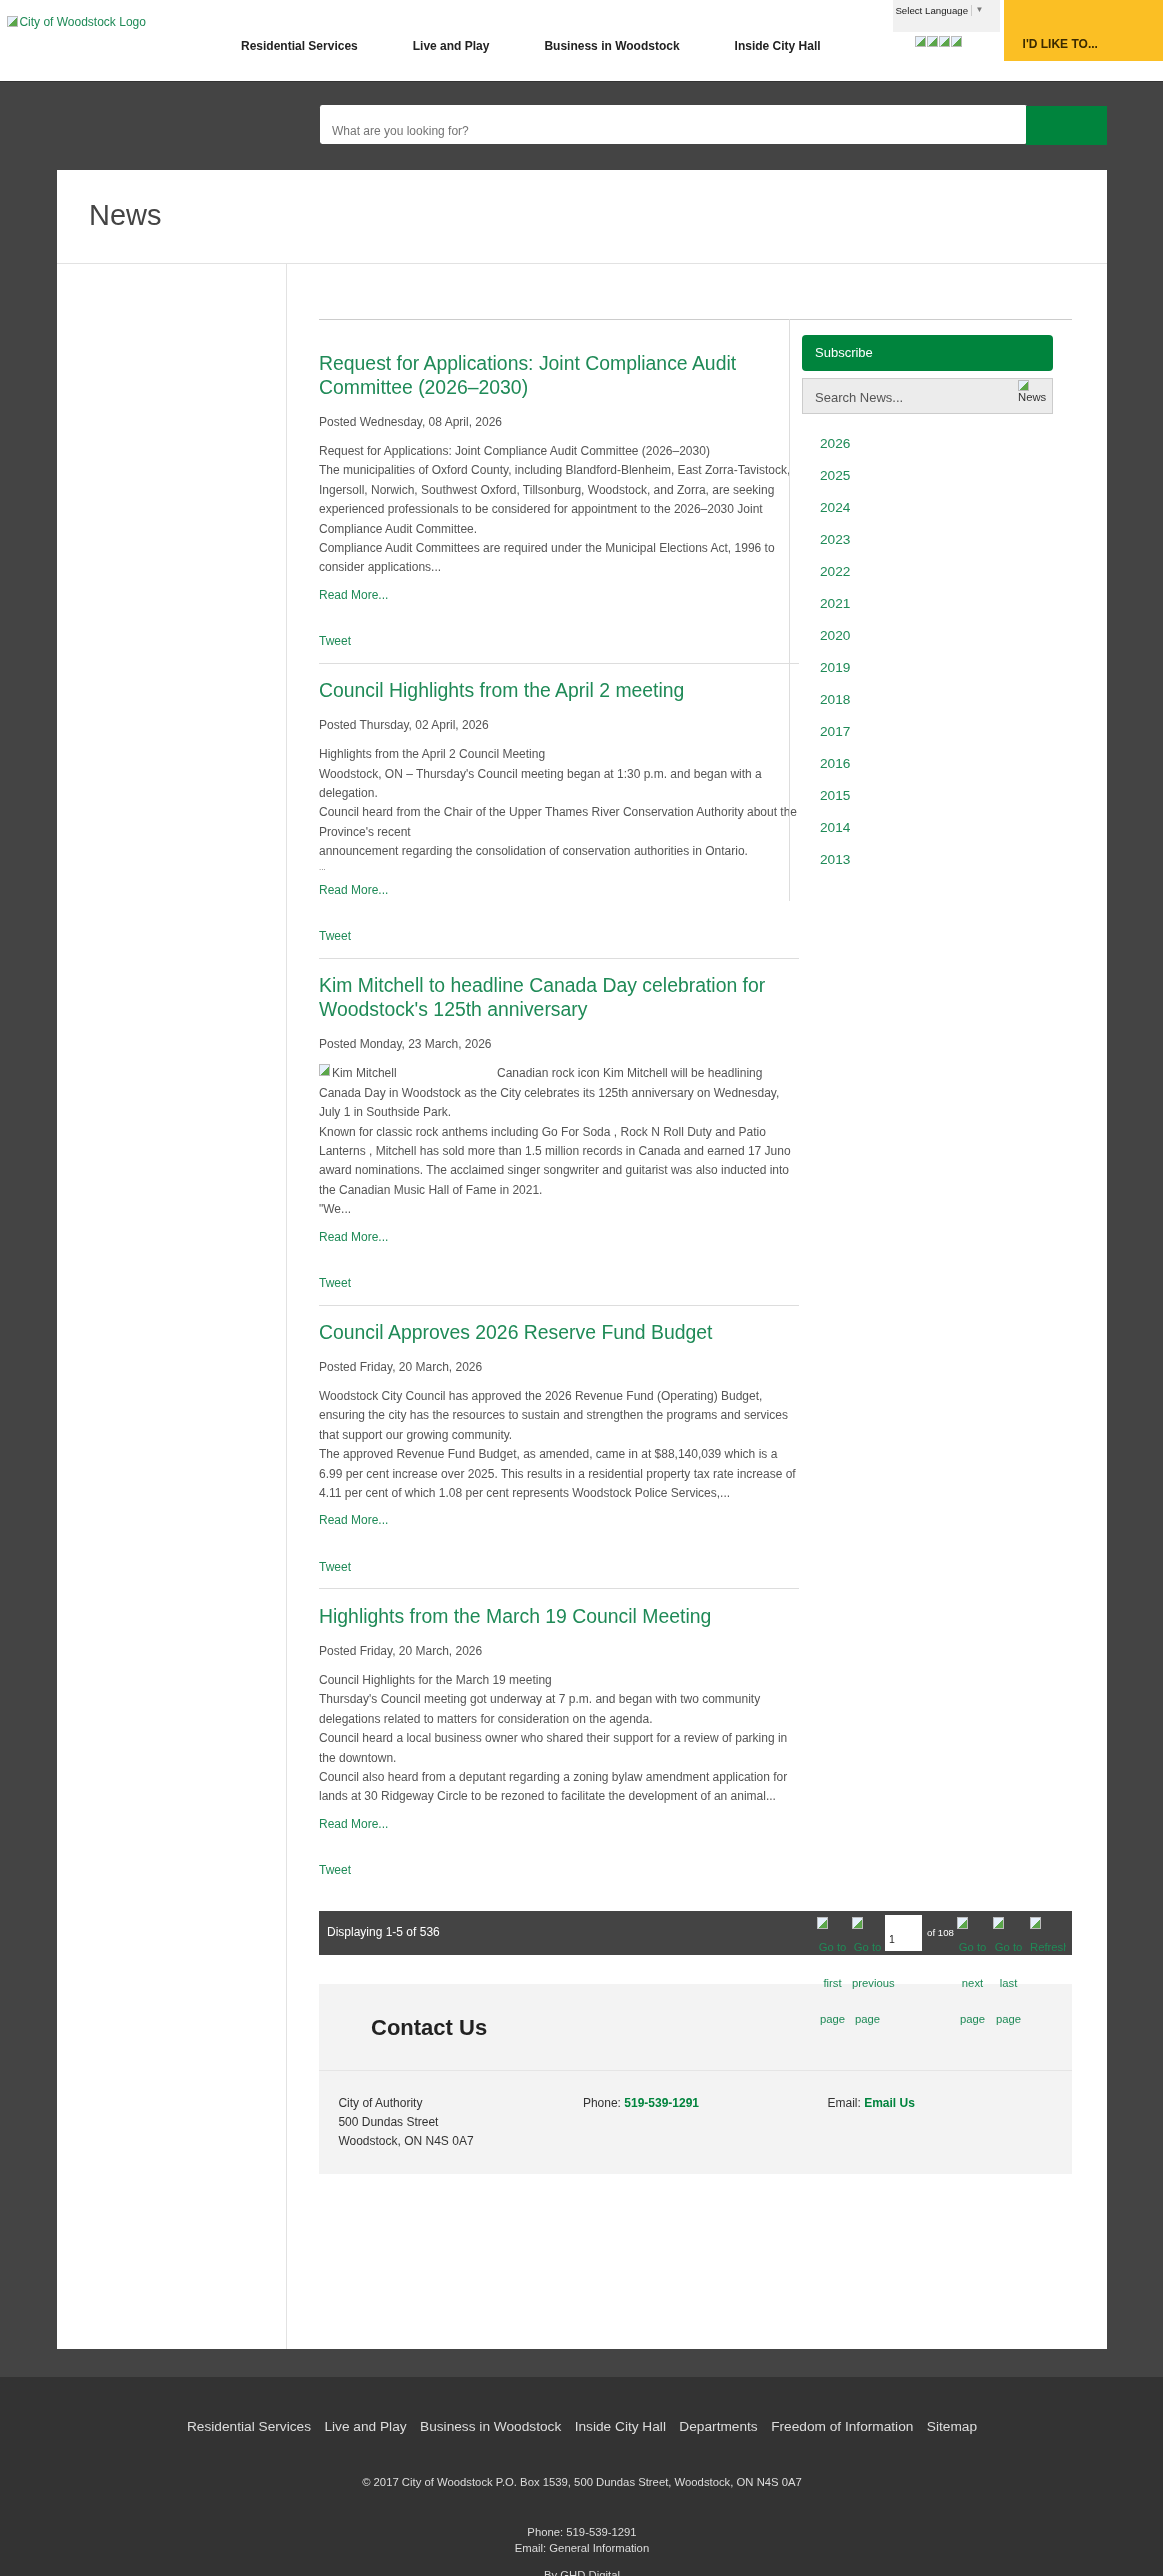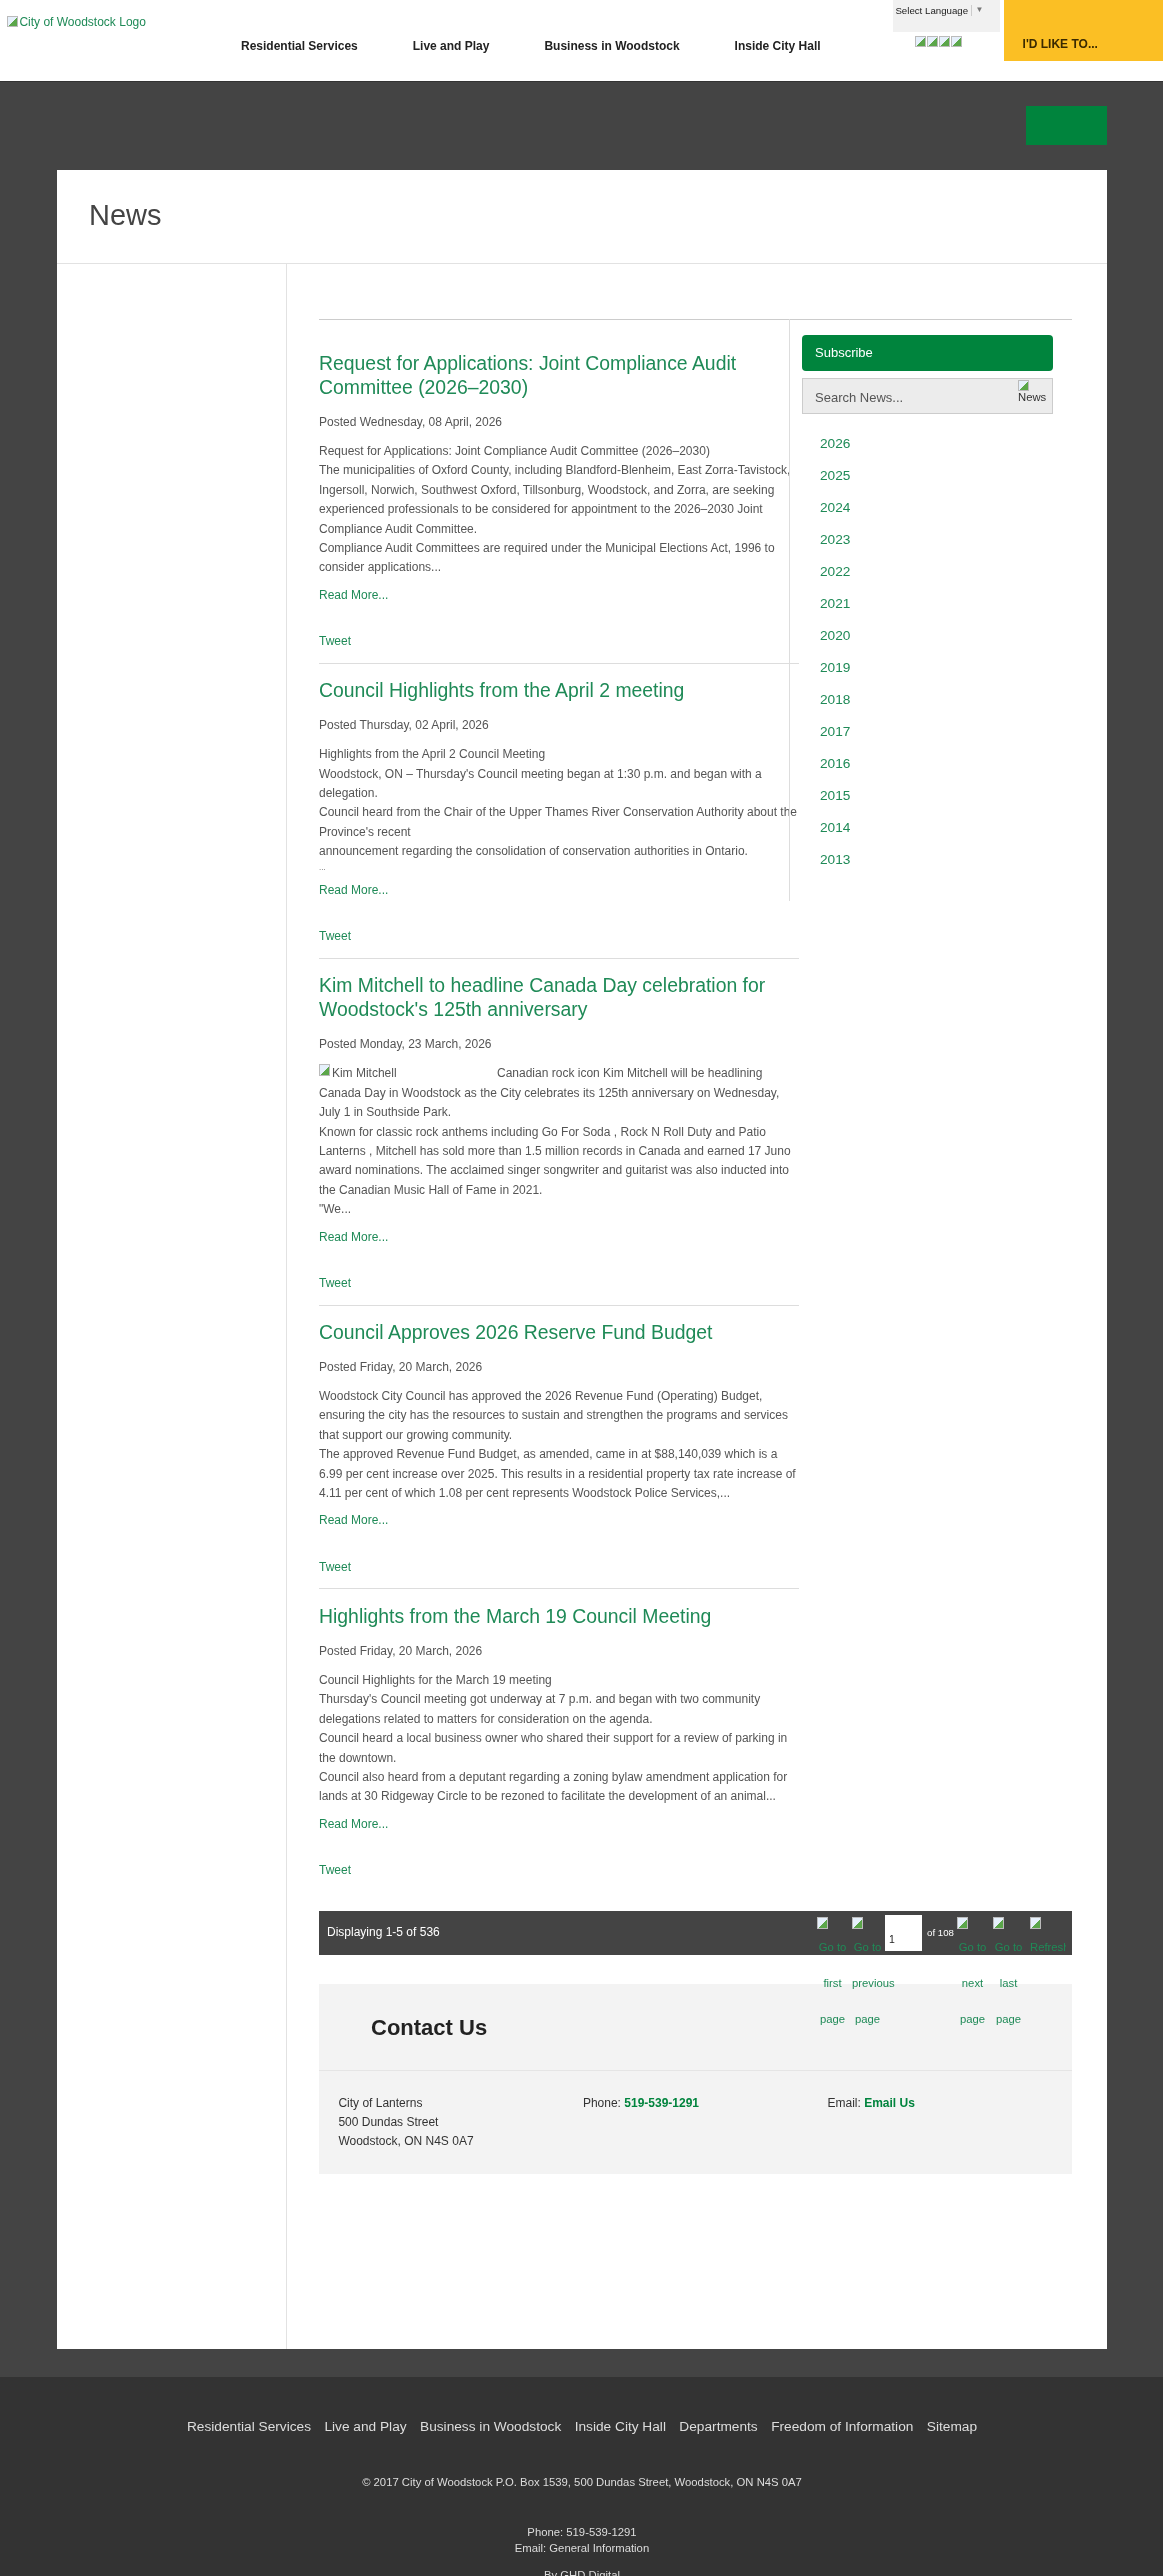--- a/index.html
+++ b/index.html
@@ -100,20 +100,21 @@
   <div class="social-icons">
     <span class="broken-img"></span>
     <span class="broken-img"></span>
     <span class="broken-img"></span>
     <span class="broken-img"></span>
   </div>
   <a class="like-to">I'D LIKE TO...</a>
 </header>
 
 <div class="search-band">
+  <input class="search-box" type="text" placeholder="What are you looking for?" style="">
   <button class="search-btn"></button>
 </div>
 
 <div class="page-panel">
   <div class="page-title-wrap">
     <h1 class="page-title">News</h1>
   </div>
 
   <div class="content-area">
     <div class="left-col"></div>
@@ -240,21 +241,21 @@
         <a class="pager-ctl" style="left:711px;width:36px;overflow:hidden;height:40px;">
           <span class="broken-img"></span>
           <span class="lbl">Refresh</span>
         </a>
       </div>
 
       <div class="contact">
         <div class="contact-head">Contact Us</div>
         <div class="contact-body">
           <div class="col">
-            <div>City of Lanterns</div>
+            <div>City of Authority</div>
             <div>500 Dundas Street</div>
             <div>Woodstock, ON N4S 0A7</div>
           </div>
           <div class="col">
             <span>Phone: </span><a>519-539-1291</a>
           </div>
           <div class="col">
             <span>Email: </span><a>Email Us</a>
           </div>
         </div>

